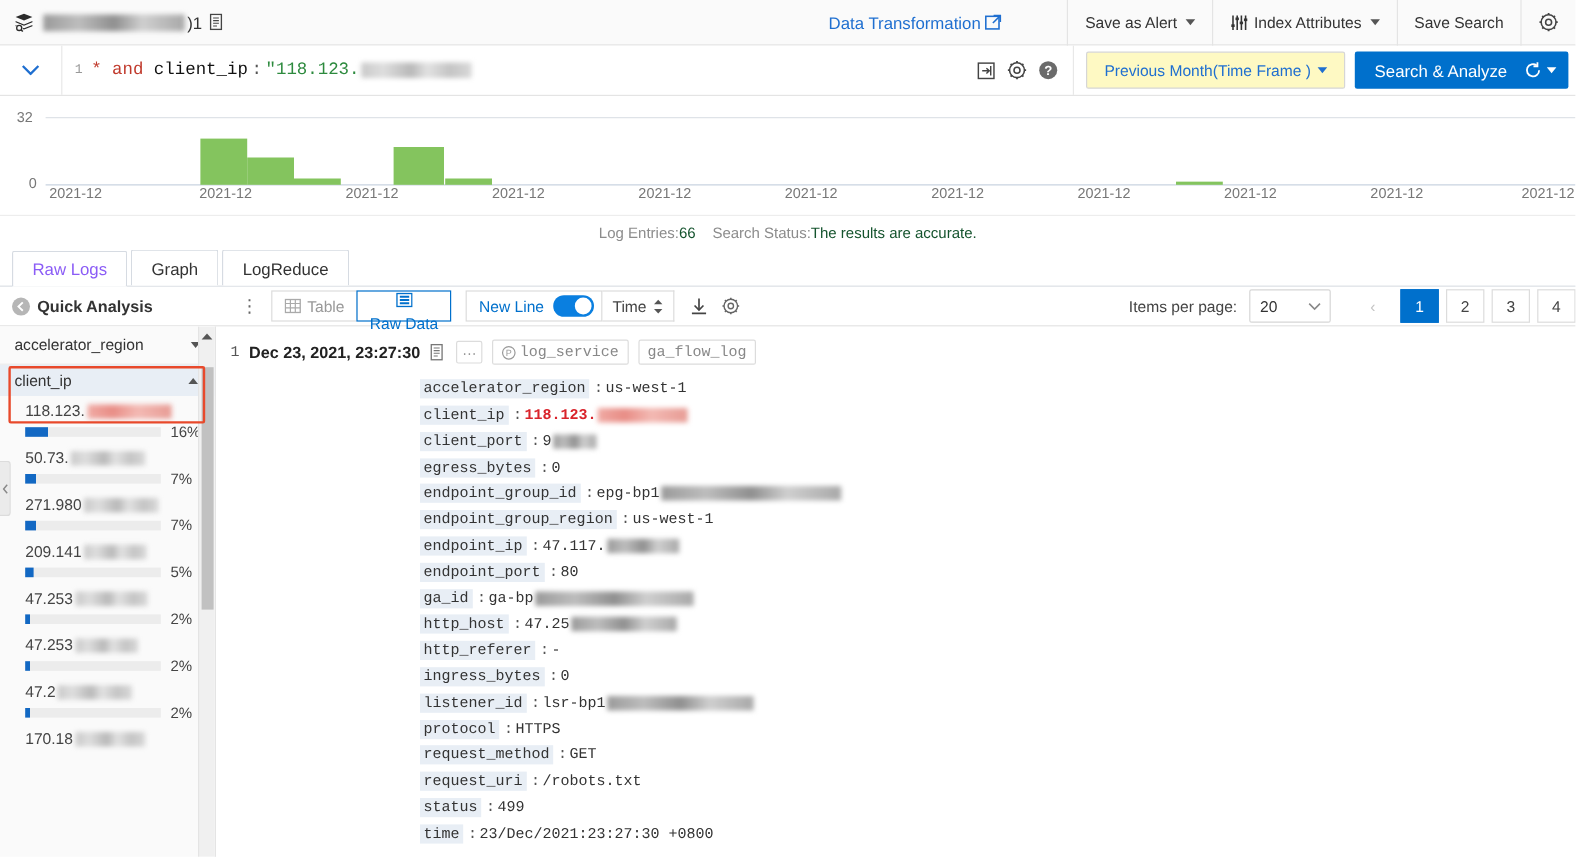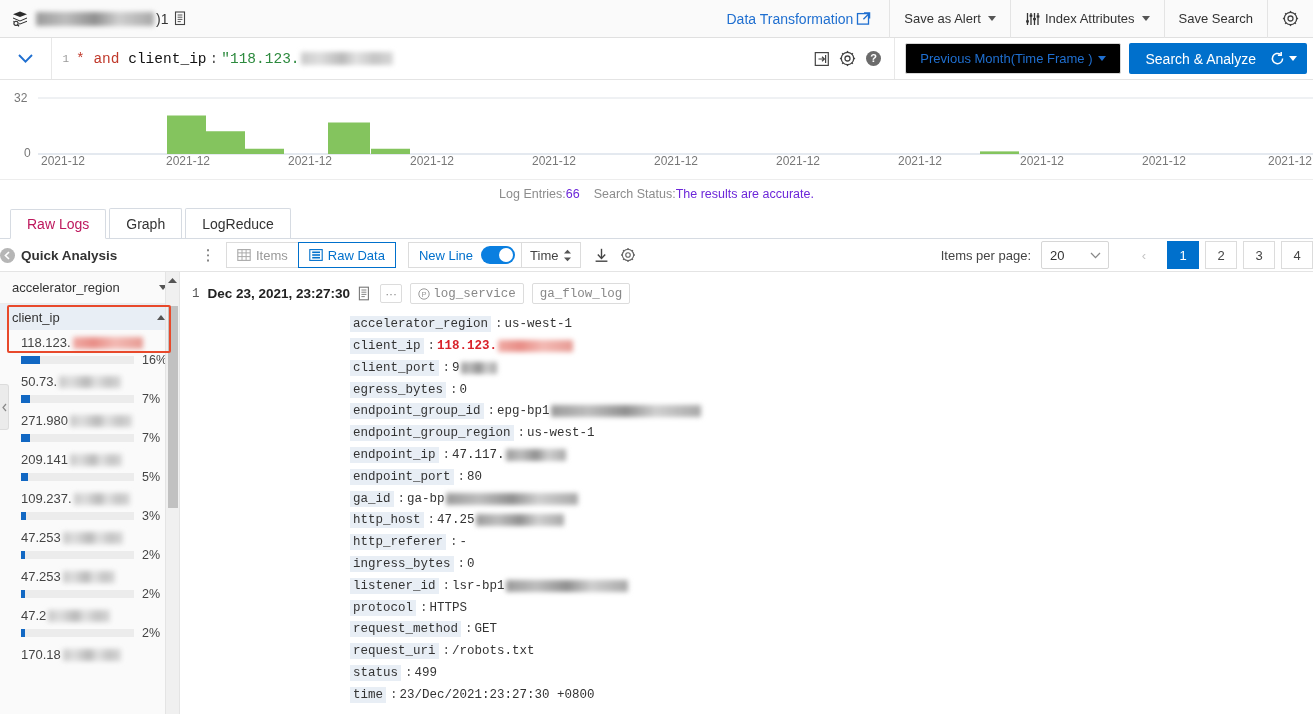--- a/index.html
+++ b/index.html
@@ -20,21 +20,21 @@
   }
   .stack-icon { width: 20px; height: 20px; margin-right: 6px; flex: 0 0 auto; }
   #proj-name { display: flex; align-items: center; gap: 2px; font-size: 14px; color: #333; }
   .blur { display: inline-block; vertical-align: middle;
     background: linear-gradient(90deg,#c9c9c9,#dedede 20%,#b8b8b8 45%,#e2e2e2 60%,#c4c4c4 80%,#d8d8d8);
     filter: blur(2.4px); border-radius: 1px; }
   .blur-dark { background: linear-gradient(90deg,#9a9a9a,#bdbdbd 25%,#8f8f8f 50%,#cfcfcf 70%,#a8a8a8); }
   .blur-red { background: linear-gradient(90deg,#f0aaa4,#e88d86 30%,#f3b9b3 60%,#e79b94); }
   .doc-icon { width: 13px; height: 15px; margin-left: 4px; }
 
-  #topbar-right { margin-left: auto; display: flex; align-items: center; height: 100%; }
+  #topbar-right { margin-left: auto; display: flex; align-items: center; height: 100%; gap: 36px; }
   #data-transform {
     color: #1f6fd0; font-size: 14px; display: flex; align-items: center; gap: 3px;
     margin-right: 18px; cursor: pointer; white-space: nowrap;
   }
   .tb-group { display: flex; align-items: stretch; height: 38px; border-left: 1px solid #e4e4e4; }
   .tb-btn {
     display: flex; align-items: center; justify-content: center; gap: 5px;
     padding: 0 14px; border-right: 1px solid #e4e4e4; cursor: pointer;
     font-size: 13px; color: #333; white-space: nowrap;
   }
@@ -55,21 +55,21 @@
   .q-star { color: #c0392b; }
   .q-and { color: #c0392b; }
   .q-field { color: #111; }
   .q-colon { color: #555; margin: 0 3px; }
   .q-str { color: #2d8a3e; }
   #query-icons { display: flex; align-items: center; gap: 9px; padding: 0 12px;
                  border-right: 1px solid #e8e8e8; height: 100%; }
   #timeframe {
     display: flex; align-items: center; gap: 6px; padding: 0 14px; margin: 5px 0 5px 10px;
     border: 1px solid #d6d6d6; border-radius: 2px; color: #1f6fd0; font-size: 13px;
-    background: #000000; cursor: pointer; white-space: nowrap;
+    background: #fef9c3; cursor: pointer; white-space: nowrap;
   }
   .caret-blue { width: 0; height: 0; border-left: 4px solid transparent; border-right: 4px solid transparent;
                 border-top: 5px solid #1f6fd0; }
   #search-btn {
     display: flex; align-items: center; background: #0070cc; color: #fff; font-size: 14px;
     margin: 5px 6px 5px 8px; border-radius: 2px; padding: 0 10px 0 16px; cursor: pointer;
     gap: 14px; white-space: nowrap;
   }
   .refresh-ic { width: 15px; height: 15px; }
 
@@ -77,46 +77,46 @@
   #chart-area { position: relative; height: 100px; border-bottom: 1px solid #ededed; background: #fff; }
   #chart-svg { display: block; }
   #chart-labels { position: absolute; left: 0; top: 74px; width: 100%; height: 22px; }
   .xtick { position: absolute; font-size: 12px; color: #777; transform: translateX(-50%); white-space: nowrap; }
   .ylab { position: absolute; font-size: 12px; color: #777; right: auto; }
 
   
   #statusline { height: 28px; display: flex; align-items: center; justify-content: center;
                 font-size: 12.5px; gap: 4px; background: #fff; }
   .st-muted { color: #8c8c8c; }
-  .st-val { color: #6d28d9; }
+  .st-val { color: #14532d; }
 
   
   #tabsrow { height: 31px; display: flex; align-items: flex-end; padding-left: 10px;
              border-bottom: 1px solid #d6dbe2; background: #fff; }
   .tab {
     height: 30px; padding: 0 16px; display: flex; align-items: center; font-size: 14px;
     border: 1px solid #d6dbe2; border-bottom: none; background: #fff; color: #333;
     margin-right: 3px; cursor: pointer; border-radius: 2px 2px 0 0; position: relative;
   }
-  .tab.active { color: #be185d; border-bottom: 1px solid #fff; margin-bottom: -1px; margin-top: 12px; }
+  .tab.active { color: #8b5cf6; border-bottom: 1px solid #fff; margin-bottom: -1px; margin-top: 12px; }
 
   
   #toolbar { height: 33px; display: flex; align-items: center; border-bottom: 1px solid #e4e4e4; background:#fff; }
-  #qa-wrap { width: 196px; display: flex; align-items: center; gap: 6px; }
+  #qa-wrap { width: 196px; display: flex; align-items: center; gap: 6px; padding-left: 10px; }
   #qa-label { font-weight: bold; font-size: 13.5px; color: #333; }
   .circ-back { width: 15px; height: 15px; border-radius: 50%; background: #b6b6b6;
                display: flex; align-items: center; justify-content: center; }
   #kebab { width: 24px; display: flex; align-items: center; justify-content: center;
            color: #666; font-size: 15px; letter-spacing: 0; cursor: pointer; }
   .seg-group { display: flex; margin-left: 6px; }
   .seg {
     height: 26px; padding: 0 10px; display: flex; align-items: center; gap: 5px;
     border: 1px solid #dcdcdc; font-size: 13px; color: #999; background: #fff; cursor: pointer;
   }
-  .seg + .seg { margin-left: -1px; }
+  .seg + .seg { margin-left: -1px; flex-direction: column; }
   .seg.active { color: #0070cc; border-color: #0070cc; z-index: 1; }
   #newline-box {
     height: 26px; margin-left: 12px; border: 1px solid #dcdcdc; display: flex; align-items: center;
     padding: 0 6px 0 10px; gap: 8px;
   }
   #newline-label { color: #0070cc; font-size: 13px; }
   .toggle { width: 34px; height: 18px; border-radius: 9px; background: #0a7fe0; position: relative; cursor: pointer; }
   .toggle .knob { position: absolute; top: 2px; right: 2px; width: 14px; height: 14px;
                   border-radius: 50%; background: #fff; }
   #time-sel { height: 26px; border: 1px solid #dcdcdc; border-left: none; display: flex; align-items: center;
@@ -409,21 +409,21 @@
     <div class="seg">
       <span>
         <svg width="14" height="14" viewBox="0 0 14 14">
           <rect x="0.8" y="1.6" width="12.4" height="10.8" fill="none" stroke="#aaa" stroke-width="1.1"></rect>
           <line x1="0.8" y1="4.9" x2="13.2" y2="4.9" stroke="#aaa" stroke-width="1"></line>
           <line x1="0.8" y1="8.6" x2="13.2" y2="8.6" stroke="#aaa" stroke-width="1"></line>
           <line x1="5" y1="1.6" x2="5" y2="12.4" stroke="#aaa" stroke-width="1"></line>
           <line x1="9.1" y1="1.6" x2="9.1" y2="12.4" stroke="#aaa" stroke-width="1"></line>
         </svg>
       </span>
-      <span>Items</span>
+      <span>Table</span>
     </div>
     <div class="seg active">
       <span>
         <svg width="14" height="14" viewBox="0 0 14 14">
           <rect x="0.8" y="1.6" width="12.4" height="10.8" fill="none" stroke="#0070cc" stroke-width="1.1"></rect>
           <line x1="3.2" y1="4.3" x2="11" y2="4.3" stroke="#0070cc" stroke-width="1.6"></line>
           <line x1="3.2" y1="7" x2="11" y2="7" stroke="#0070cc" stroke-width="1.6"></line>
           <line x1="3.2" y1="9.7" x2="11" y2="9.7" stroke="#0070cc" stroke-width="1.6"></line>
         </svg>
       </span>
@@ -544,32 +544,20 @@
           </div>
           <div class="val-row">
             <div class="val-bar-bg">
               <div class="val-bar-fg" style="width: 7px;"></div>
             </div>
             <span class="val-pct">5%</span>
           </div>
         </div>
         <div class="val-item">
           <div class="val-text">
-            <span>109.237.</span>
-            <span class="blur" style="width: 56px; height: 12px; margin-left: 2px;"></span>
-          </div>
-          <div class="val-row">
-            <div class="val-bar-bg">
-              <div class="val-bar-fg" style="width: 5px;"></div>
-            </div>
-            <span class="val-pct">3%</span>
-          </div>
-        </div>
-        <div class="val-item">
-          <div class="val-text">
             <span>47.253</span>
             <span class="blur" style="width: 60px; height: 12px; margin-left: 2px;"></span>
           </div>
           <div class="val-row">
             <div class="val-bar-bg">
               <div class="val-bar-fg" style="width: 4px;"></div>
             </div>
             <span class="val-pct">2%</span>
           </div>
         </div>

